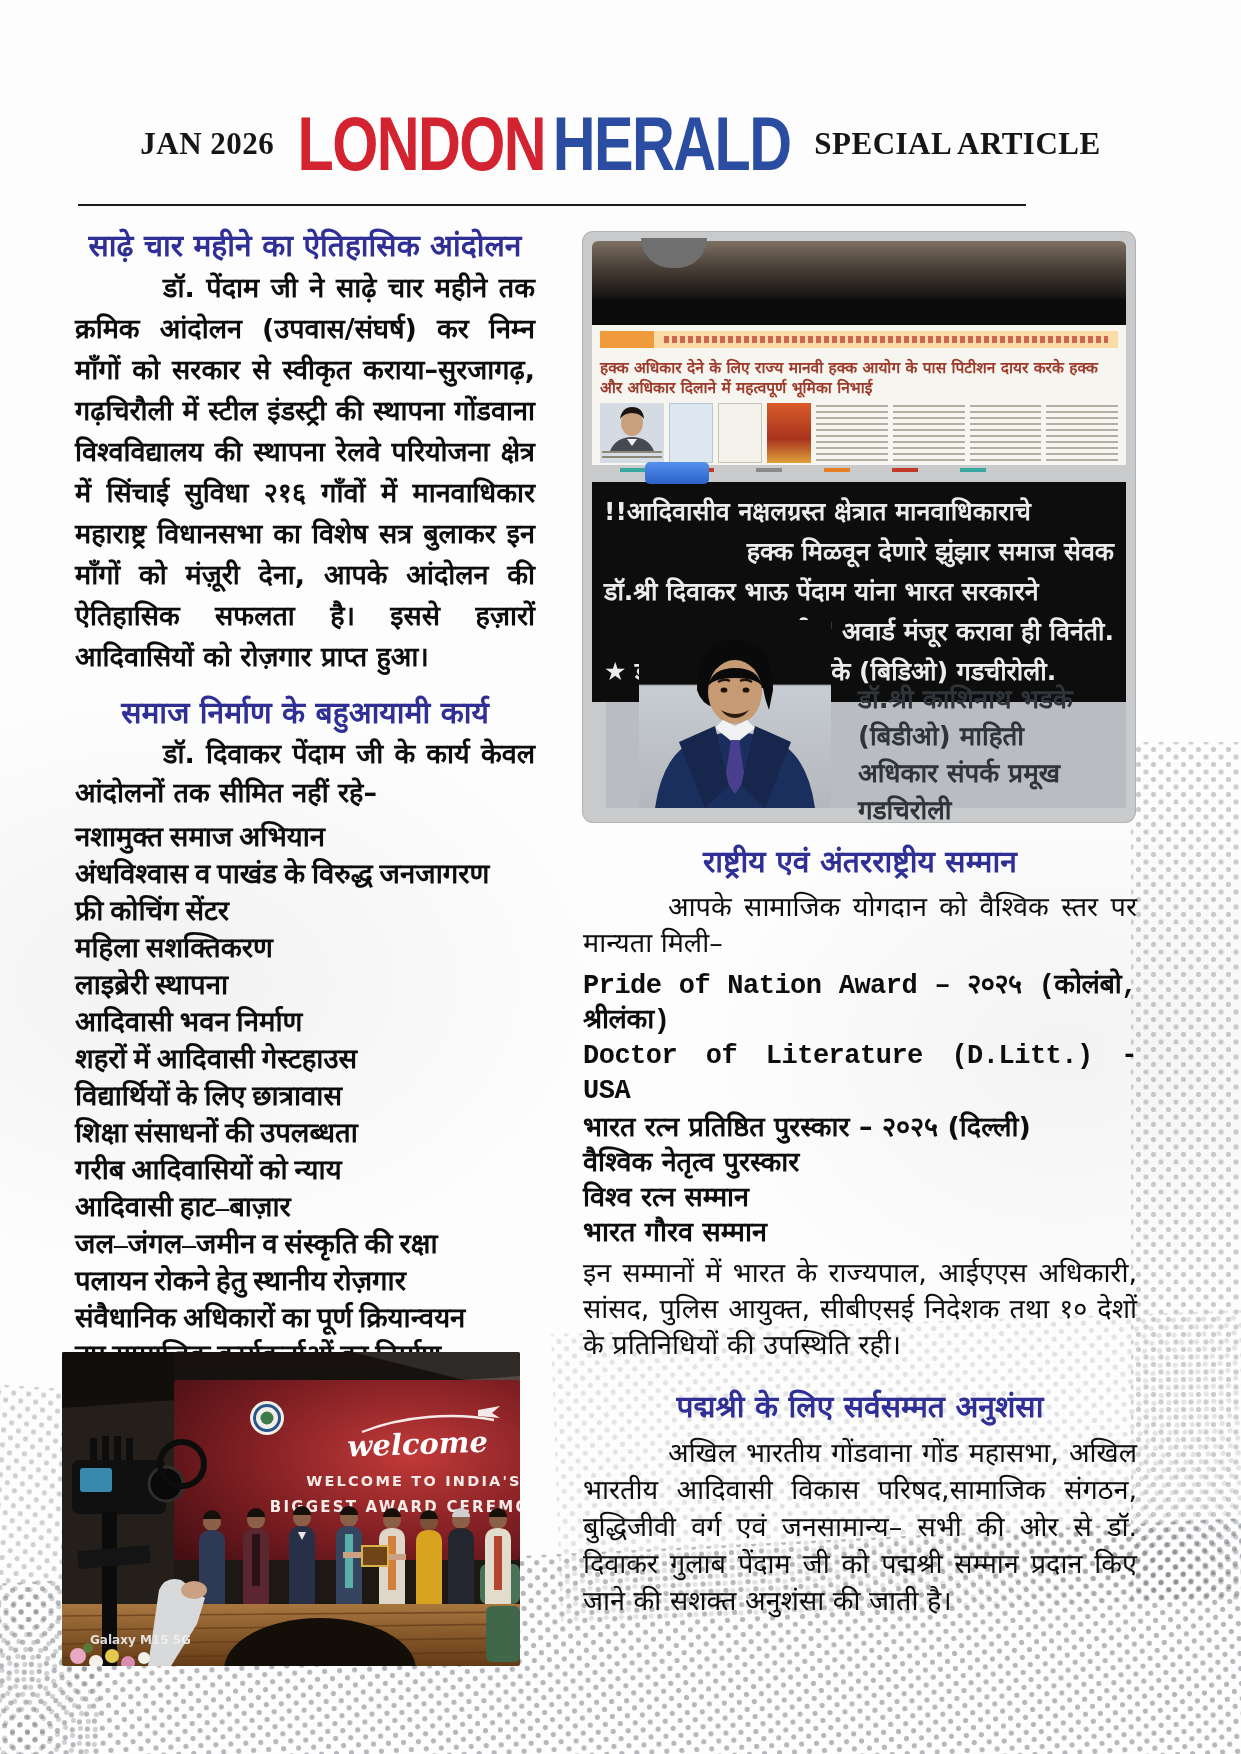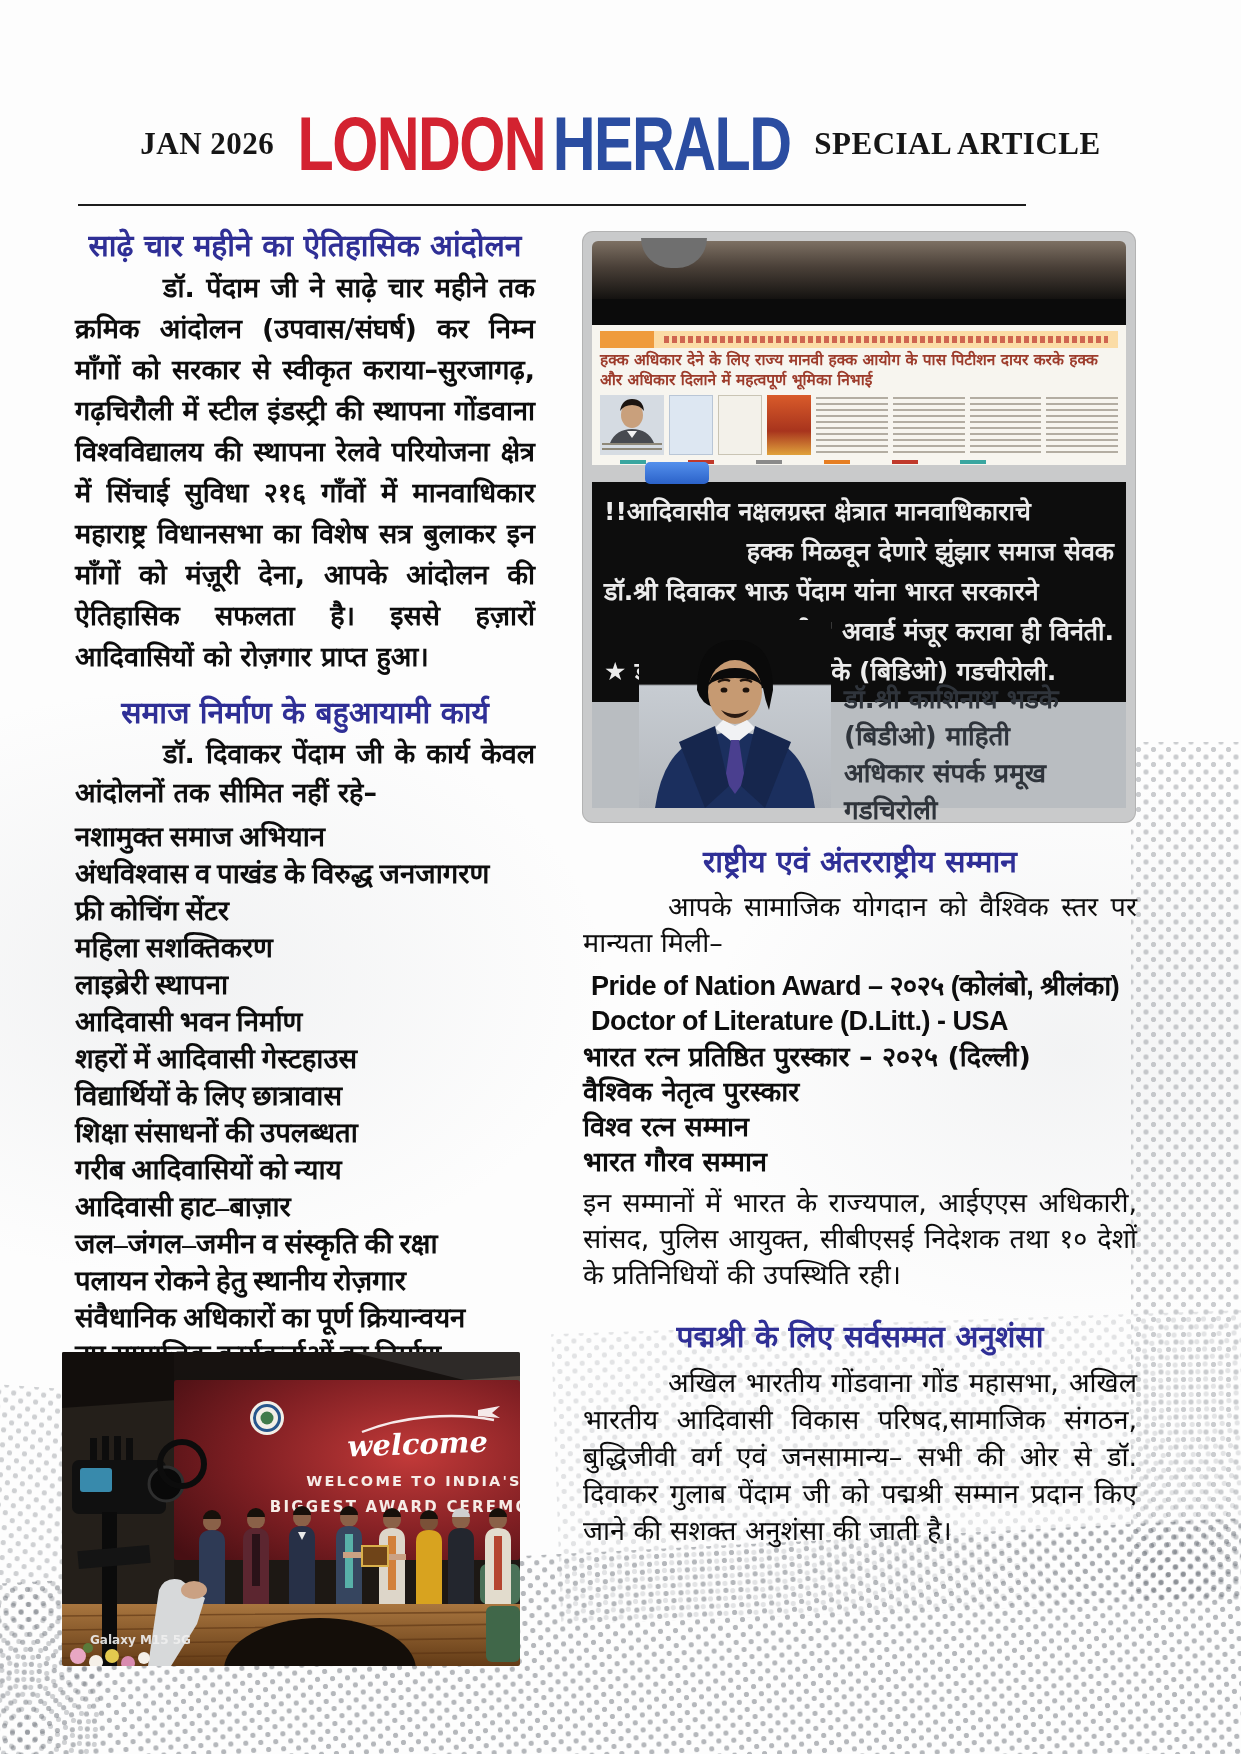--- a/index.html
+++ b/index.html
@@ -52,51 +52,51 @@
   .clip-notch{position:absolute;top:6px;left:58px;width:66px;height:30px;background:#6f6f6f;border-radius:0 0 36px 36px;z-index:3;}
   .clip-topbar{position:absolute;top:9px;left:9px;right:9px;height:58px;border-radius:6px 6px 0 0;
     background:linear-gradient(180deg,#7d7063 0%,#4a4038 45%,#141210 100%);}
   .clip-blackbar{position:absolute;top:67px;left:9px;right:9px;height:26px;background:#0b0b0b;}
   .newspaper{position:absolute;top:93px;left:9px;right:9px;height:140px;background:#f7f5ef;padding:6px 8px;box-sizing:border-box;}
   .np-strip{display:flex;height:17px;}
   .np-strip-block{width:54px;background:#ef9b3c;}
   .np-strip-rest{flex:1;background:#fbdca6;position:relative;}
   .np-strip-rest::after{content:"";position:absolute;left:10px;right:10px;top:5px;height:7px;
     background:repeating-linear-gradient(90deg,#c4473a 0 5px,rgba(0,0,0,0) 5px 8px);opacity:.8;}
-  .np-headline{margin-top:3px;font-size:15.5px;line-height:1.28;font-weight:700;color:#9d3c2c;}
+  .np-headline{margin-top:11px;font-size:15.5px;line-height:1.28;font-weight:700;color:#9d3c2c;}
   .np-body{display:flex;gap:5px;margin-top:4px;height:60px;}
   .np-portrait{width:64px;background:#d6dce3;position:relative;}
   .np-portrait::after{content:"";position:absolute;left:2px;right:2px;bottom:2px;height:10px;
     background:repeating-linear-gradient(180deg,#8e8879 0 2px,rgba(0,0,0,0) 2px 5px);}
   .np-doc{width:44px;box-sizing:border-box;}
   .doc1{background:#dde7f2;border:1px solid #b9c6d6;}
   .doc2{background:#f3f1ea;border:1px solid #c9c4b4;}
   .doc3{background:linear-gradient(180deg,#d95b2a 0%,#a8341d 60%,#e0a23c 100%);}
   .np-col{flex:1;margin-top:2px;background:repeating-linear-gradient(180deg,#b3ada2 0 2px,rgba(0,0,0,0) 2px 6px);}
   .np-markers{display:flex;gap:42px;margin-top:5px;padding-left:20px;}
   .np-markers span{width:26px;height:4px;display:inline-block;}
   .mk1{background:#3aa6a0;} .mk2{background:#c0392b;} .mk3{background:#e67e22;} .mk4{background:#8a8a8a;}
   .clip-bluebtn{position:absolute;top:230px;left:62px;width:64px;height:22px;border-radius:5px;z-index:2;
     background:linear-gradient(180deg,#5490ec 0%,#2b62c9 100%);}
   .clip-banner{position:absolute;top:250px;left:9px;right:9px;height:220px;background:#0d0d0d;color:#ececec;
     font-weight:700;font-size:25px;padding:10px 12px 0;box-sizing:border-box;overflow:hidden;}
   .clip-banner div{line-height:40px;white-space:nowrap;}
   .bl-r{text-align:right;}
-  .clip-caption{position:absolute;top:470px;left:9px;right:9px;height:106px;background:#b9bdc1;color:#2f343b;
+  .clip-caption{position:absolute;top:470px;left:23px;right:9px;height:106px;background:#b9bdc1;color:#2f343b;
     font-weight:700;font-size:26px;line-height:37px;display:flex;flex-direction:column;justify-content:center;
     padding-left:252px;box-sizing:border-box;}
   .clip-photo{position:absolute;top:388px;left:56px;width:192px;height:188px;z-index:3;}
   .clip-photo svg{display:block;}
 
   
   .r-para{font-size:27px;line-height:36px;font-weight:400;text-align:justify;margin:8px 0 0;}
   .ind{text-indent:85px;}
   .awards{margin-top:8px;}
   .award{font-size:27px;line-height:35px;font-weight:700;text-align:justify;}
-  .award-latin{font-family:Liberation Sans, sans-serif;letter-spacing:-.5px;margin-left:8px;}
+  .award-latin{font-family:Liberation Mono, monospace;letter-spacing:-.5px;}
   .h4-gap{margin-top:24px;}
 
   
   .ceremony{position:absolute;left:62px;top:1352px;width:458px;height:314px;margin:0;z-index:2;}
   .ceremony svg{display:block;border-radius:2px;}
 </style>
 </head>
 <body>
 
 <div class="page">

